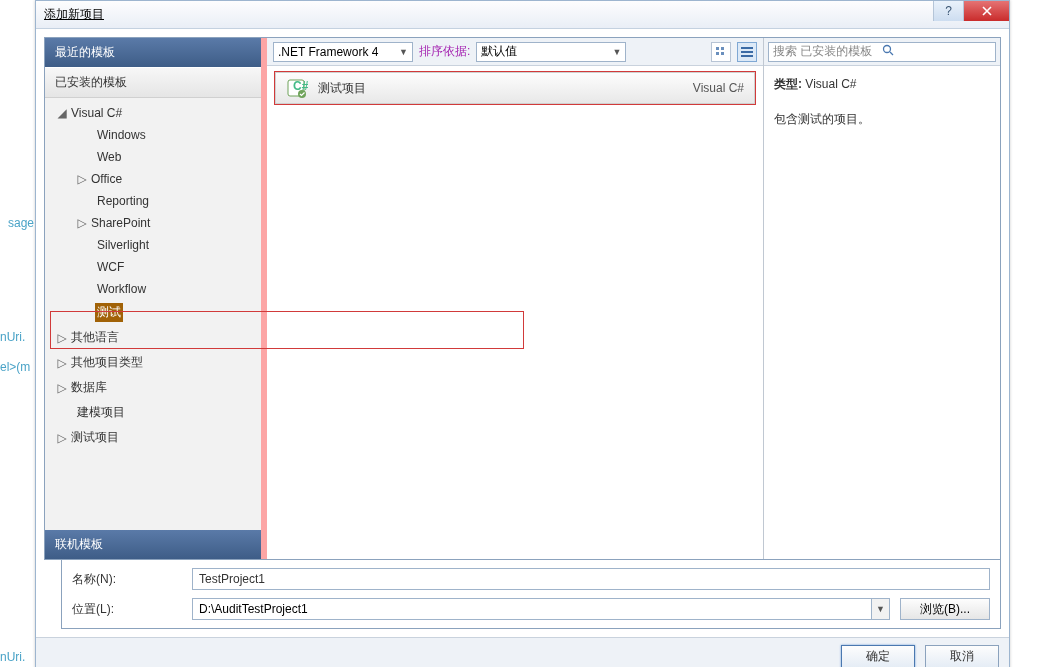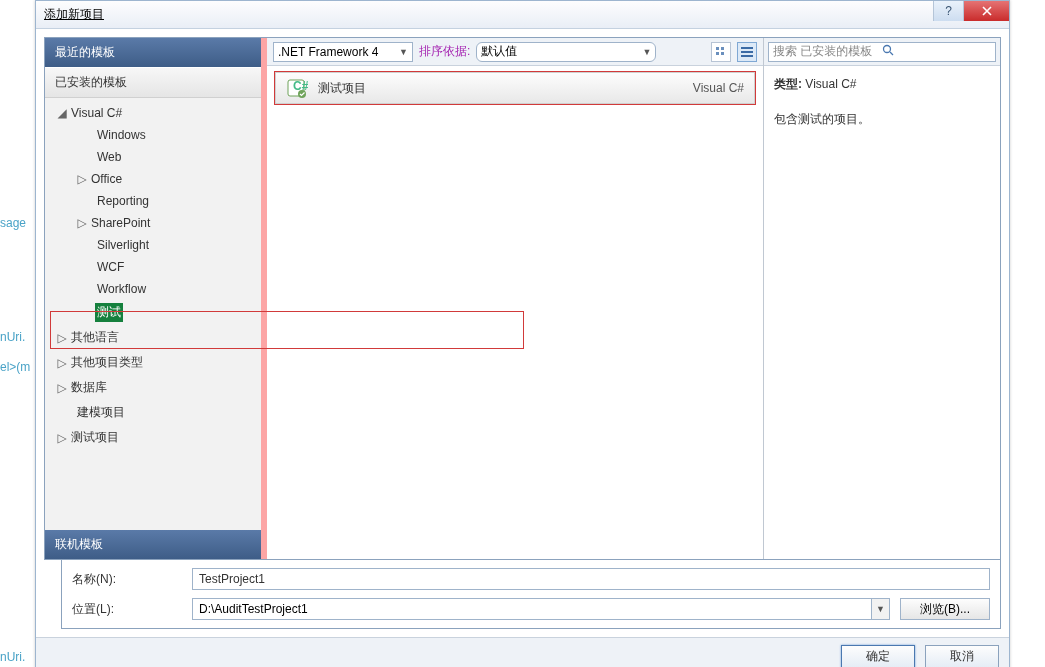--- a/index.html
+++ b/index.html
@@ -43,21 +43,21 @@
       background: linear-gradient(#f7f7f7, #e5e5e5);
       color: #333; padding: 6px 10px; border-bottom: 1px solid #d0d0d0; border-top: 1px solid #fff;
     }
     .tree { flex: 1; overflow: auto; background: #f2f2f2; padding: 4px 0; }
     .tree-item { padding: 3px 6px 3px 0; display: flex; align-items: center; color: #333; cursor: default; }
     .tree-item .arrow { width: 14px; display: inline-flex; justify-content: center; color: #666; }
     .tree-item .label { padding: 1px 2px; }
     .lvl1 { padding-left: 10px; }
     .lvl2 { padding-left: 30px; }
     .lvl3 { padding-left: 50px; }
-    .selected .label { background: #15803d; color: #fff; }
+    .selected .label { background: #a16207; color: #fff; }
     .side-footer {
       background: linear-gradient(#5a7aa8, #3e5d87);
       color: #fff; padding: 6px 10px;
     }
     .center { flex: 1; display: flex; flex-direction: column; border-left: 6px solid #fca5a5; border-right: 1px solid #c0c8d2; }
     .center-toolbar {
       height: 28px; background: #eef2f7; border-bottom: 1px solid #c9d2dd;
       display: flex; align-items: center; padding: 0 6px; gap: 6px;
     }
     .combo {
@@ -112,21 +112,21 @@
     }
     .dlg-btn {
       min-width: 74px; height: 24px; border: 1px solid #8ba2bd; background: linear-gradient(#fdfdfd, #e4ecf5);
       display: flex; align-items: center; justify-content: center; color: #333;
     }
     .dlg-btn.primary { border-color: #4a78b0; box-shadow: 0 0 2px #6fa0d8; }
   </style>
 </head>
 <body>
 
-<div class="leak-text" style="left:0; top:216px;">sage</div>
+<div class="leak-text" style="left:8px; top:216px;">sage</div>
 <div class="leak-text" style="left:0; top:330px;">nUri.</div>
 <div class="leak-text" style="left:0; top:360px;">el&gt;(m</div>
 <div class="leak-text" style="left:0; top:650px;">nUri.</div>
 
 <div class="page-margin">
 <div class="dialog">
   <div class="titlebar">
     <span>添加新项目</span>
     <div class="titlebar-buttons">
       <div class="tb-btn tb-help">
@@ -204,21 +204,21 @@
       </div>
 
       <div class="center">
         <div class="center-toolbar">
           <div class="combo" style="width:140px;">
             <span>.NET Framework 4</span>
             <span style="flex:1"></span>
             <span class="dd">▼</span>
           </div>
           <span class="toolbar-label">排序依据:</span>
-          <div class="combo" style="width:180px;border-radius:6px;">
+          <div class="combo" style="width:150px;">
             <span>默认值</span>
             <span style="flex:1"></span>
             <span class="dd">▼</span>
           </div>
           <div style="flex:1"></div>
           <div class="view-btn">
             <svg width="12" height="12">
                   <rect x="1" y="1" width="3" height="3" fill="#6a8fbd"></rect>
                   <rect x="6" y="1" width="3" height="3" fill="#6a8fbd"></rect>
                   <rect x="1" y="6" width="3" height="3" fill="#6a8fbd"></rect>

